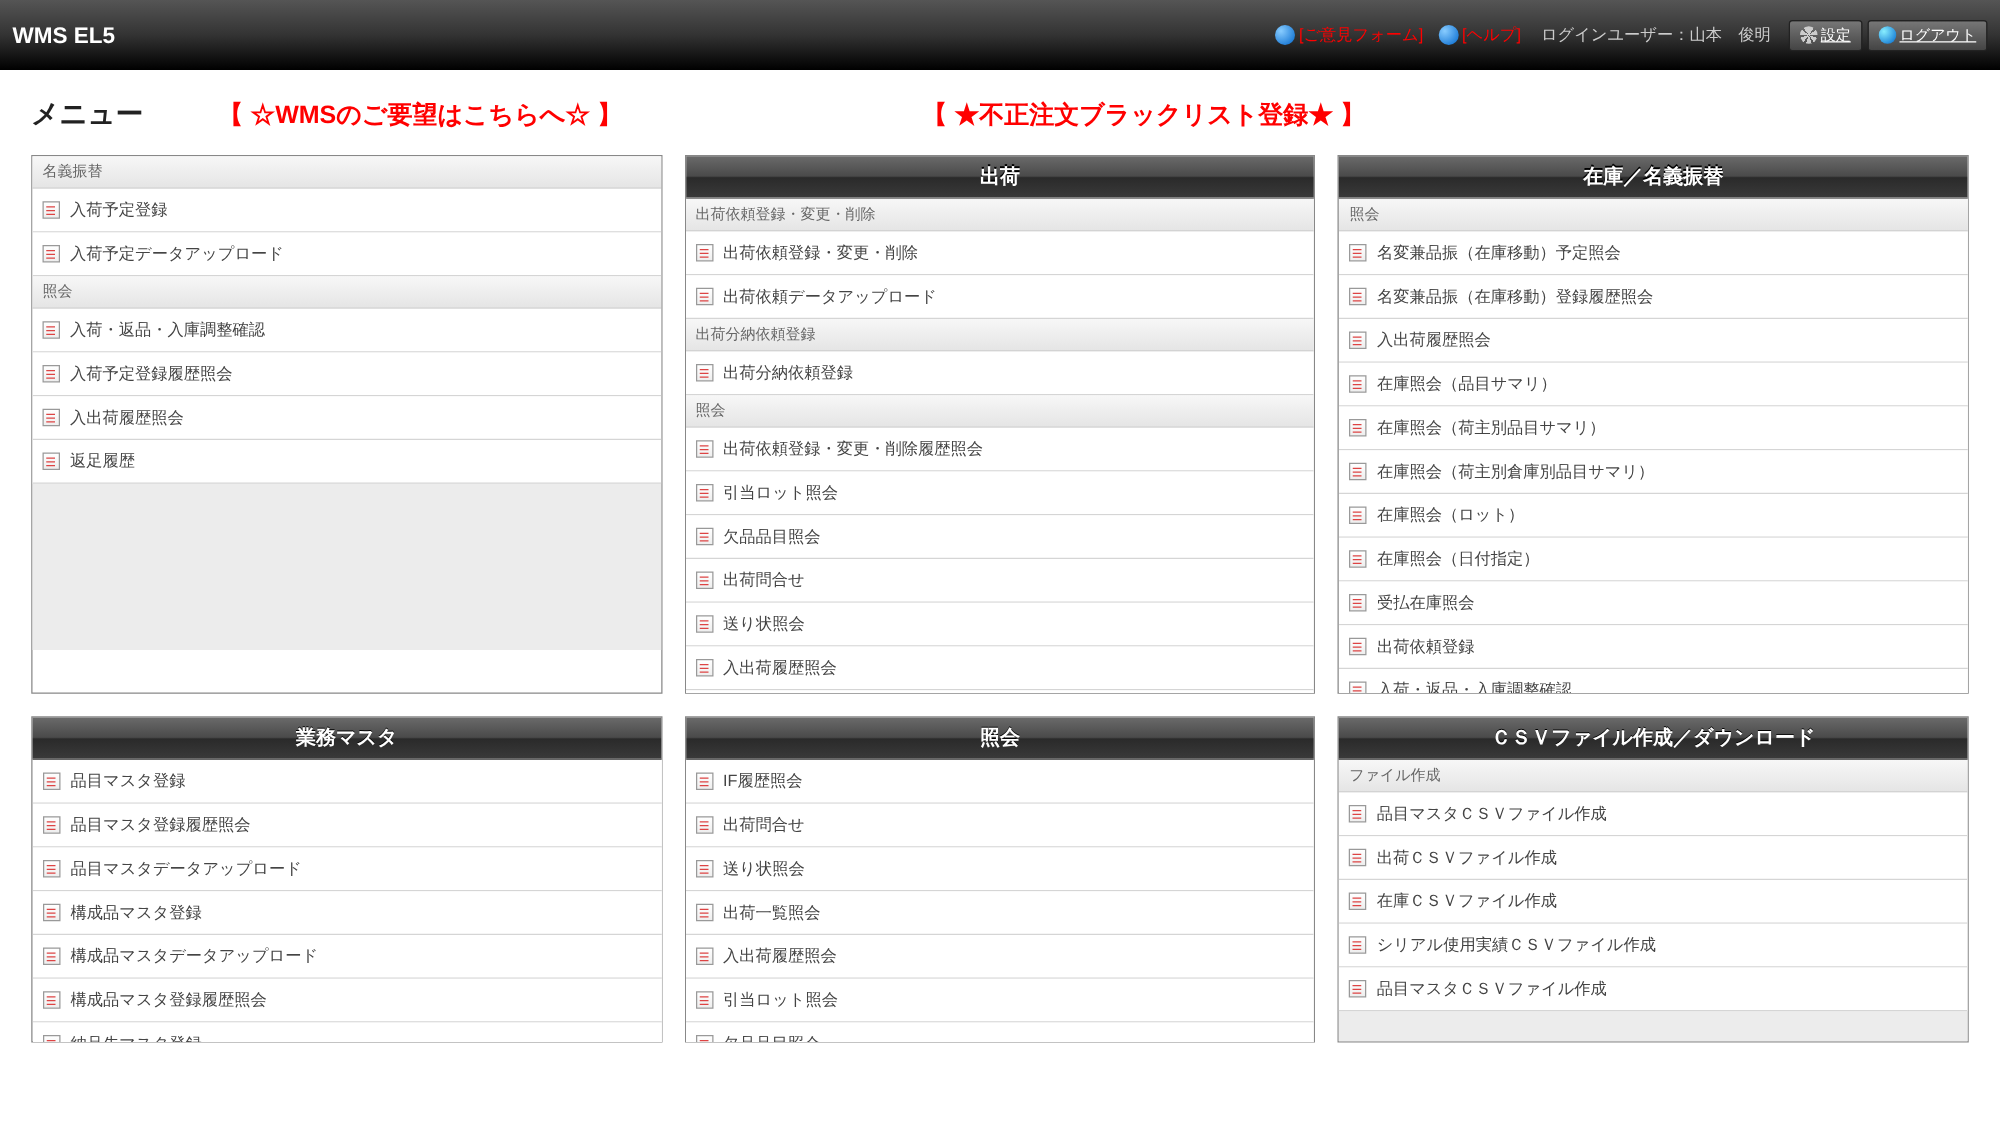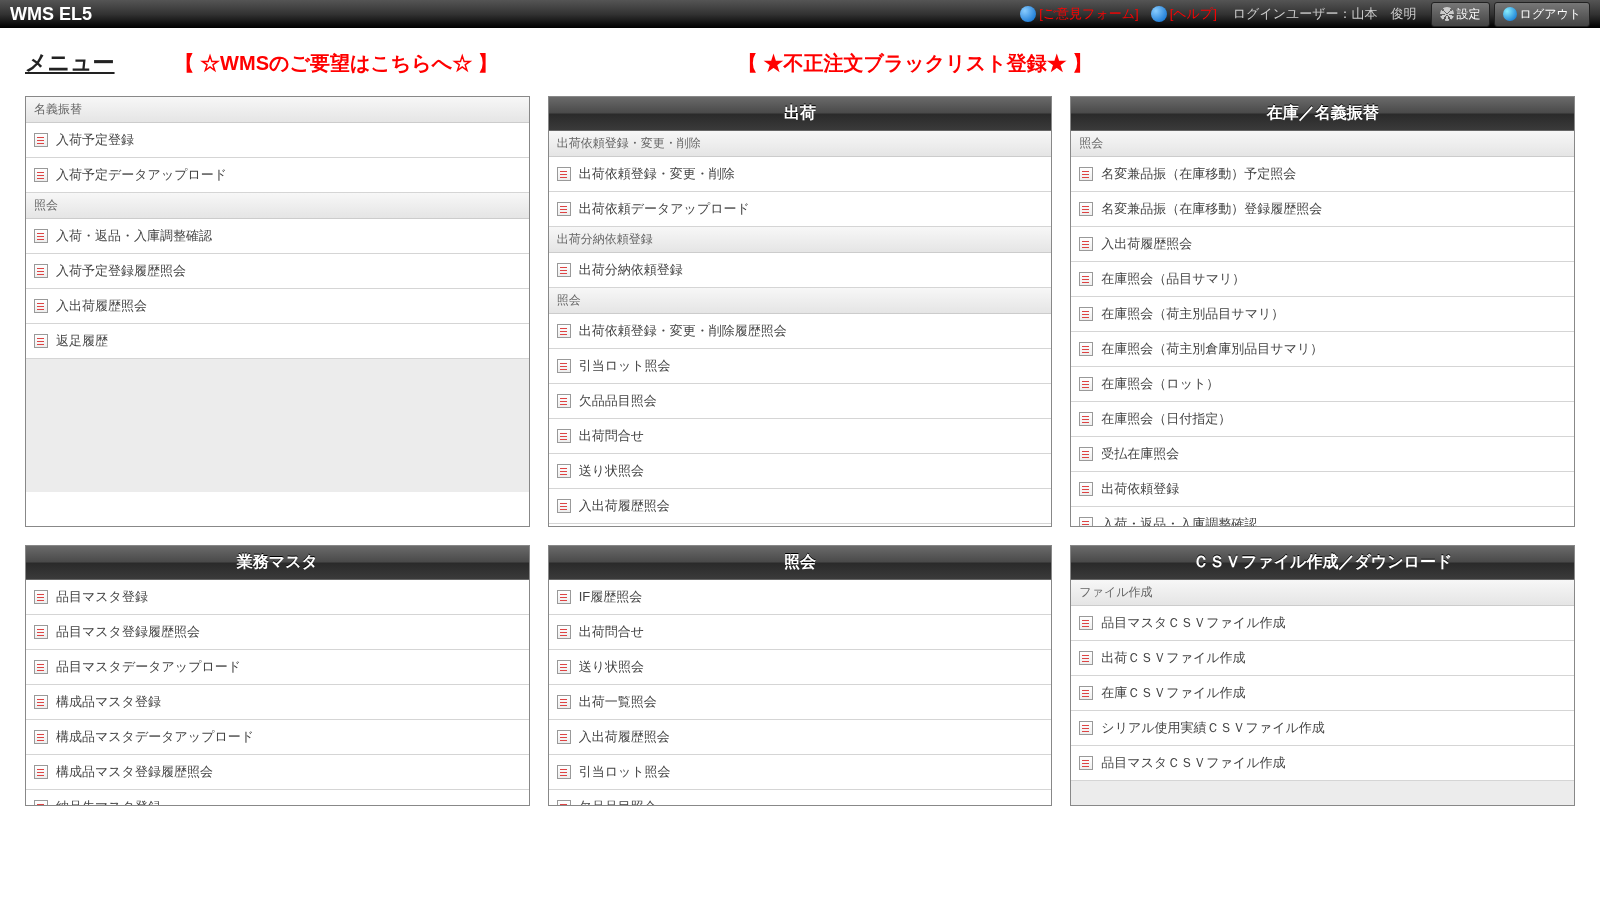--- a/index.html
+++ b/index.html
@@ -1,49 +1,49 @@
 <!DOCTYPE html>
 <html><head>
 <meta charset="utf-8">
 <style>
 * { margin: 0; padding: 0; box-sizing: border-box; }
 body { font-family: "Hiragino Kaku Gothic ProN", "メイリオ", Meiryo, sans-serif; font-size: 13px; background: #fff; }
 
 .topbar {
-  height: 28px;
+  height: 56px;
   background: linear-gradient(to bottom, #555 0%, #333 50%, #000 100%);
   display: flex; align-items: center; padding: 0 10px;
   color: #fff;
   font-size: 13px;
 }
 .topbar .brand { font-weight: bold; font-size: 18px; color: #fff; flex: none; }
 .topbar .spacer { flex: 1; }
 .topbar .link { margin: 0 6px; display: inline-flex; align-items: center; cursor: pointer; }
 .topbar .red { color: #ff0000; }
 .topbar .user { color: #ccc; margin: 0 10px; }
 .topbar .btn {
   background: linear-gradient(to bottom,#777,#444);
   border: 1px solid #222; border-radius: 3px;
   padding: 3px 8px; color: #fff; font-size: 12px;
-  display: inline-flex; align-items: center; cursor: pointer; margin-left: 4px;
+  display: inline-flex; align-items: center; cursor: pointer; margin-left: 4px; text-decoration: underline;
 }
 .topbar .icon-ball {
   width: 16px; height: 16px; border-radius: 50%;
   background: radial-gradient(circle at 30% 30%, #8cf, #06c);
   display: inline-block; margin-right: 3px;
 }
 .topbar .gear { display:inline-block; width:14px;height:14px; margin-right:3px;
   background: conic-gradient(#ccc 0 10%, transparent 10% 15%, #ccc 15% 25%, transparent 25% 30%, #ccc 30% 40%, transparent 40% 45%, #ccc 45% 55%, transparent 55% 60%, #ccc 60% 70%, transparent 70% 75%, #ccc 75% 85%, transparent 85% 90%, #ccc 90% 100%);
   border-radius:50%;
 }
 .topbar .logout-icn { display:inline-block;width:14px;height:14px;border-radius:50%;background:radial-gradient(circle at 30% 30%,#8ef,#06c);margin-right:3px;}
 
 .page { padding: 20px 25px; }
 .title-row { display: flex; align-items: center; margin-bottom: 18px; gap: 60px; }
-.title-row .menu-label { font-size: 22px; font-weight: bold; color: #222; text-decoration: underline; }
+.title-row .menu-label { font-size: 22px; font-weight: bold; color: #222; }
 .title-row .red-link { font-size: 20px; font-weight: bold; color: #ff0000; white-space: nowrap; }
 .title-row .gap { width: 120px; }
 
 .grid { display: grid; grid-template-columns: 1fr 1fr 1fr; gap: 18px; }
 .panel { border: 1px solid #888; }
 .panel-header {
   background: linear-gradient(to bottom,#6a6a6a 0%, #4a4a4a 48%, #2a2a2a 52%, #3a3a3a 100%);
   color: #fff; font-weight: bold; font-size: 16px; text-align: center;
   padding: 6px 0; border-bottom: 1px solid #666;
   text-shadow: 0 -1px 0 #000;

